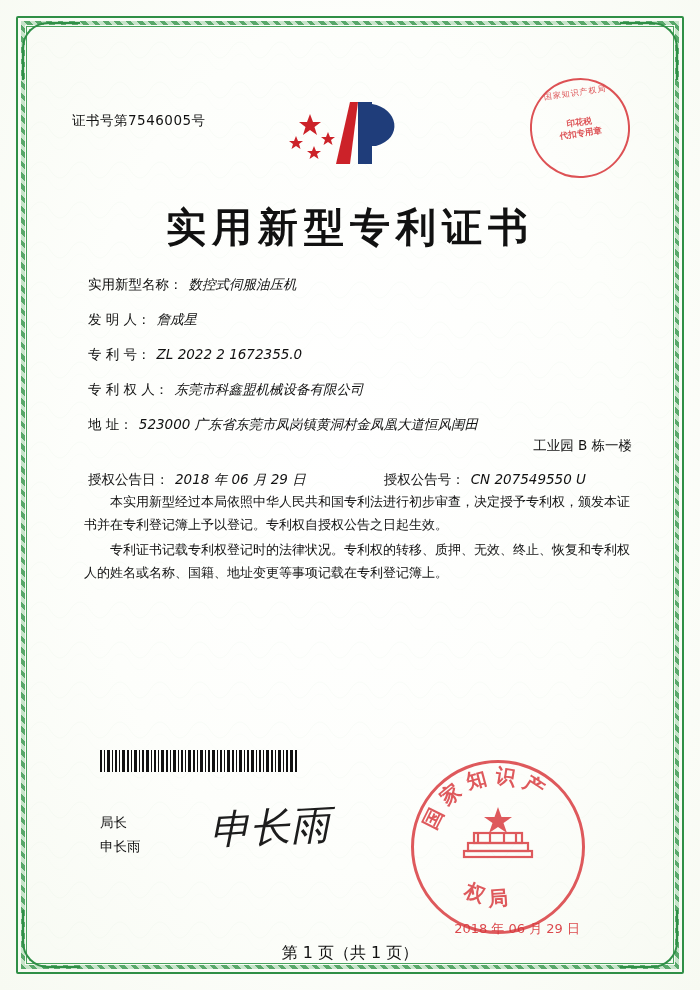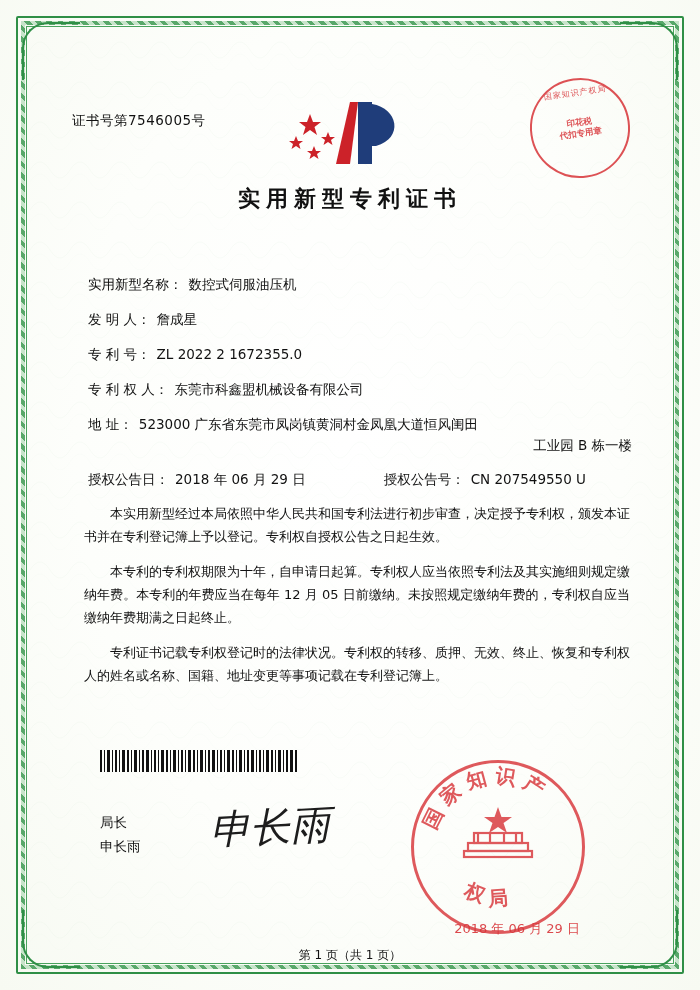--- a/index.html
+++ b/index.html
@@ -83,47 +83,47 @@
     position:absolute;top:7px;left:0;right:0;text-align:center;
     font-size:8px;letter-spacing:1px;
   }
 
   
   .logo{
     position:absolute;left:50%;top:34px;transform:translateX(-50%);
     width:140px;height:90px;
   }
   .title{
-    position:absolute;left:0;right:0;top:124px;
+    position:absolute;left:0;right:0;top:140px;
     text-align:center;
-    font-size:22px;font-weight:bold;color:#111;
+    font-size:40px;font-weight:bold;color:#111;
     letter-spacing:6px;
     font-family:"DejaVu Sans", sans-serif;
   }
 
   .fields{
     position:absolute;left:28px;right:8px;top:218px;
     font-size:13.5px;color:#111;line-height:1;
   }
   .row{display:flex;align-items:flex-start;margin-bottom:21.5px;}
   .label{
     white-space:nowrap;
     letter-spacing:0px;
   }
-  .value{margin-left:6px;}
+  .value{margin-left:6px;font-style:italic;}
   .row.two{justify-content:flex-start;}
   .row .second{margin-left:78px;}
   .addr-cont{margin-left:86px;margin-top:-14px;margin-bottom:20px;font-size:13.5px;text-align:right;}
 
   .para{
     position:absolute;left:24px;right:10px;top:430px;
     font-size:13px;line-height:23px;color:#111;
     text-align:justify;
   }
-  .para p{margin:12px 0 2px 0;text-indent:26px;}
+  .para p{margin:0 0 2px 0;text-indent:26px;}
 
   
   .barcode{
     position:absolute;left:40px;top:690px;
     width:200px;height:22px;
   }
   
   .sig-label{
     position:absolute;left:40px;top:750px;
     font-size:13.5px;line-height:24px;color:#111;
@@ -146,21 +146,21 @@
   .seal-big .ring-text{
     position:absolute;inset:0;color:#d8363a;
   }
   .seal-date{
     position:absolute;right:60px;top:860px;
     font-size:13px;color:#d8363a;
     opacity:.9;
   }
   .footer{
     position:absolute;left:0;right:0;bottom:26px;
-    text-align:center;font-size:12px;color:#111;
+    text-align:center;font-size:16px;color:#111;
   }
 </style>
 </head>
 <body>
 
 <div class="page">
 
   <div class="border-outer"></div>
   <div class="border-mid"></div>
   <div class="border-inner"></div>
@@ -231,21 +231,20 @@
       <div class="row two">
         <span class="label">授权公告日：</span>
         <span class="value">2018 年 06 月 29 日</span>
         <span class="label second">授权公告号：</span>
         <span class="value">CN 207549550 U</span>
       </div>
     </div>
 
     <div class="para">
       <p>本实用新型经过本局依照中华人民共和国专利法进行初步审查，决定授予专利权，颁发本证书并在专利登记簿上予以登记。专利权自授权公告之日起生效。</p>
-      <p>本专利的专利权期限为十年，自申请日起算。专利权人应当依照专利法及其实施细则规定缴纳年费。本专利的年费应当在每年 12 月 05 日前缴纳。未按照规定缴纳年费的，专利权自应当缴纳年费期满之日起终止。</p>
       <p>专利证书记载专利权登记时的法律状况。专利权的转移、质押、无效、终止、恢复和专利权人的姓名或名称、国籍、地址变更等事项记载在专利登记簿上。</p>
     </div>
 
     <svg class="barcode" viewBox="0 0 200 22" preserveAspectRatio="none">
       <g fill="#111">
         <rect x="0" y="0" width="2" height="22"></rect>
           <rect x="4" y="0" width="1" height="22"></rect>
         <rect x="7" y="0" width="3" height="22"></rect>
           <rect x="12" y="0" width="1" height="22"></rect>
         <rect x="15" y="0" width="2" height="22"></rect>

